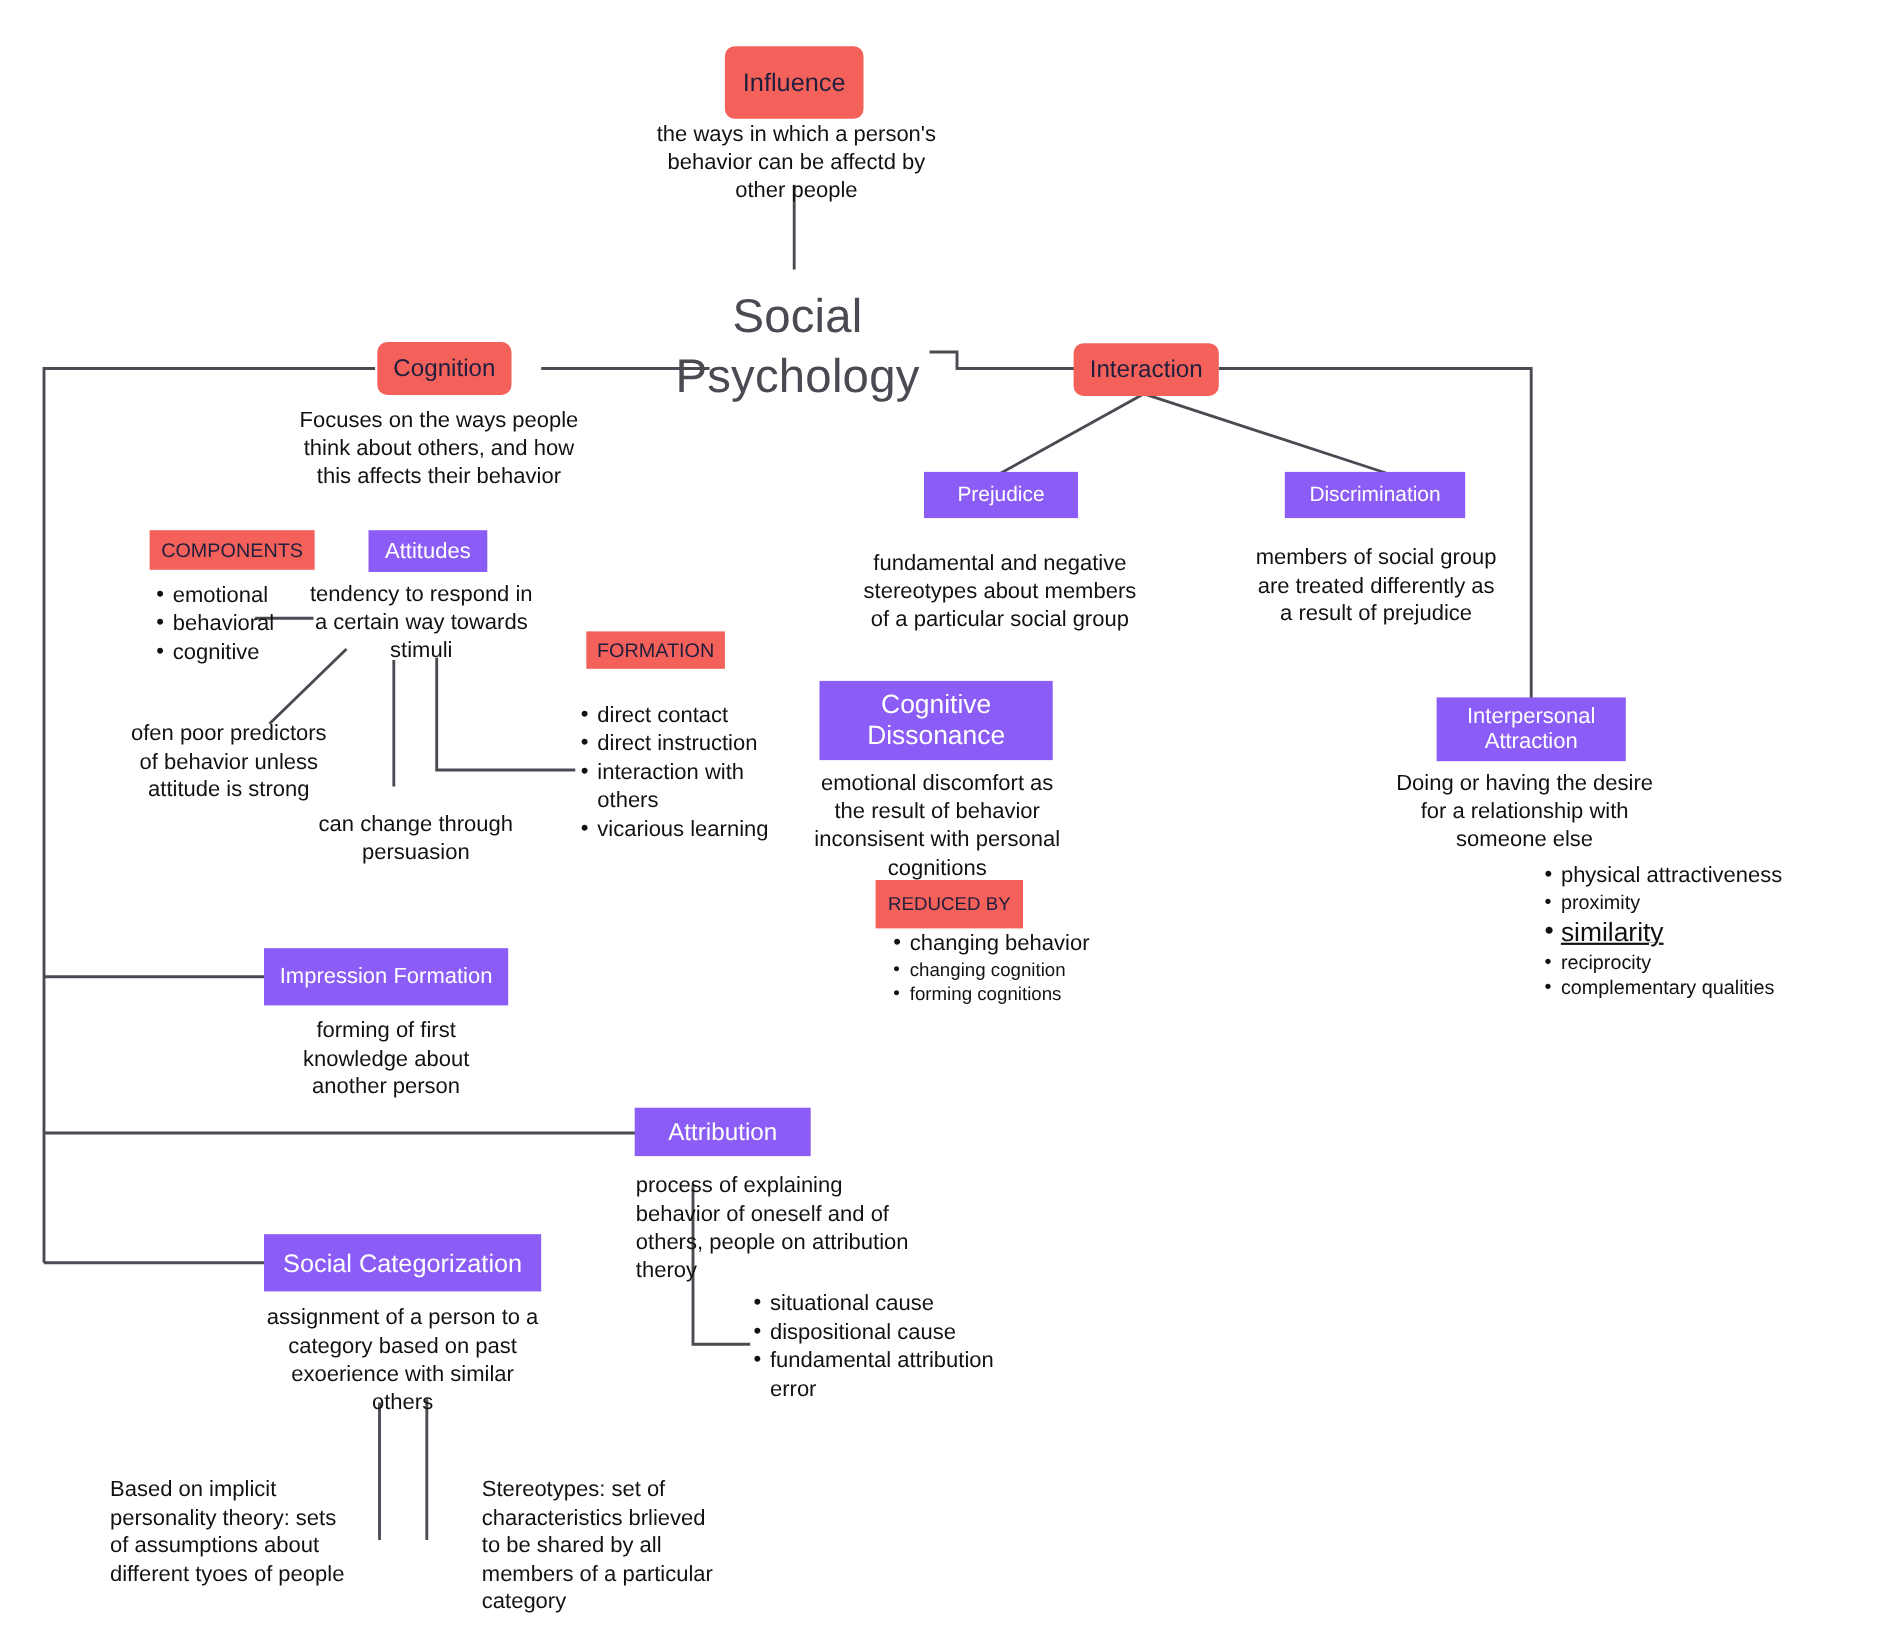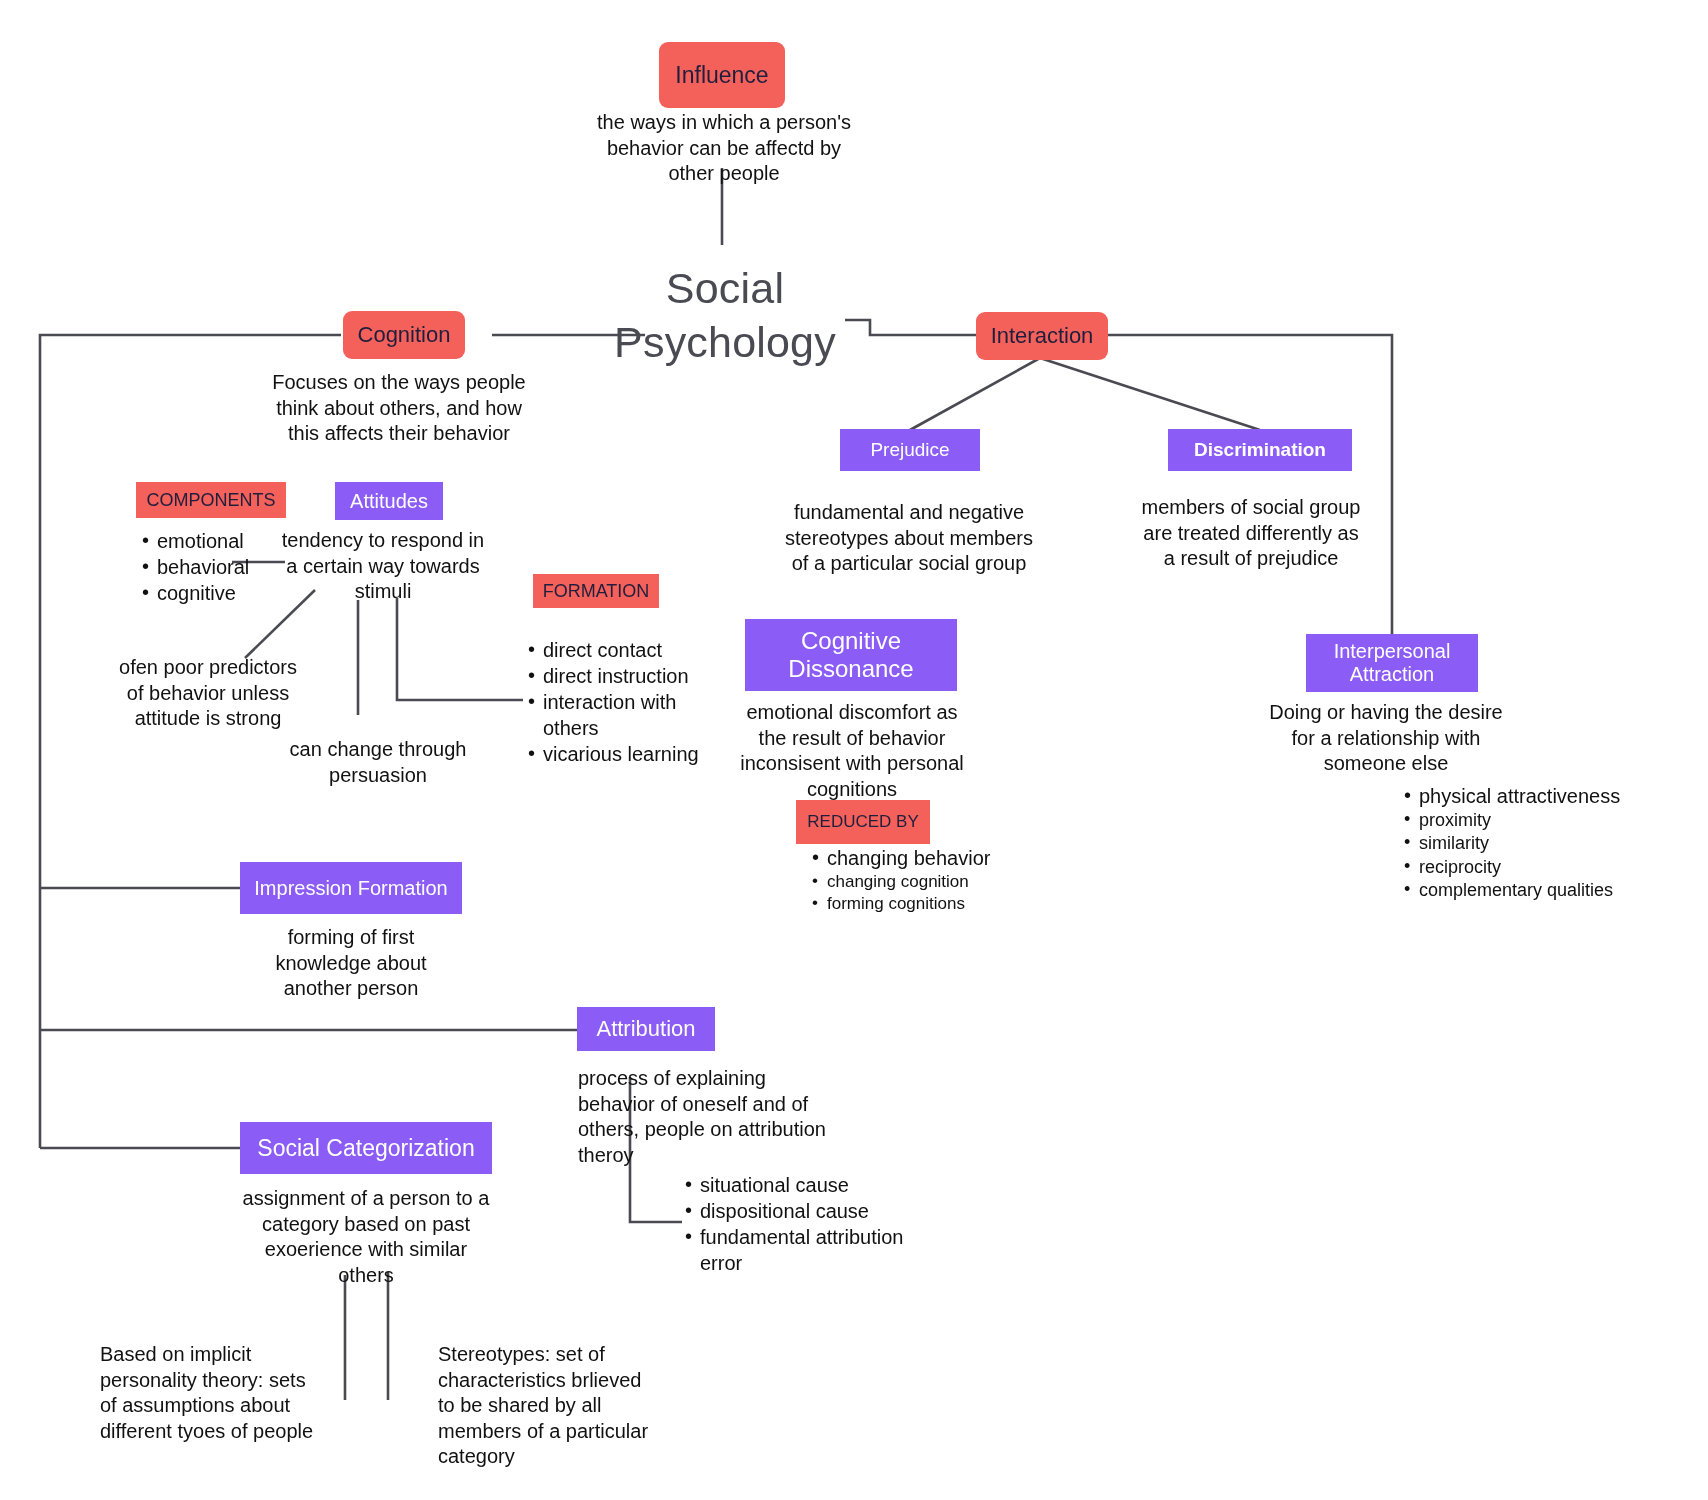--- a/index.html
+++ b/index.html
@@ -162,21 +162,21 @@
       <li>direct instruction</li>
       <li>interaction with
 others</li>
       <li>vicarious learning</li>
     </ul>
   </div>
 
   <div class="node blue-rect" style="left:840px; top:429px; width:140px; height:42px; font-size:19px;">Prejudice</div>
   <div class="desc" style="left:778px; top:500px; width:262px;">fundamental and negative stereotypes about members of a particular social group</div>
 
-  <div class="node blue-rect" style="left:1168px; top:429px; width:184px; height:42px; font-size:19px;font-weight:bold;">Discrimination</div>
+  <div class="node blue-rect" style="left:1168px; top:429px; width:164px; height:42px; font-size:19px;">Discrimination</div>
   <div class="desc" style="left:1140px; top:495px; width:222px;">members of social group are treated differently as a result of prejudice</div>
 
   <div class="node blue-rect" style="left:745px; top:619px; width:212px; height:72px; font-size:24px; white-space:pre-line;">Cognitive
 Dissonance</div>
   <div class="desc" style="left:740px; top:700px; width:224px;">emotional discomfort as the result of behavior inconsisent with personal cognitions</div>
   <div class="node red-rect" style="left:796px; top:800px; width:134px; height:44px; font-size:17px;">REDUCED BY</div>
   <div class="bullets" style="left:812px; top:845px; width:200px;">
     <ul>
       <li>changing behavior</li>
       <li style="font-size:17px;">changing cognition</li>
@@ -184,30 +184,30 @@
     </ul>
   </div>
 
   <div class="node blue-rect" style="left:1306px; top:634px; width:172px; height:58px; font-size:20px; white-space:pre-line;">Interpersonal
 Attraction</div>
   <div class="desc" style="left:1262px; top:700px; width:248px;">Doing or having the desire for a relationship with someone else</div>
   <div class="bullets" style="left:1404px; top:783px; width:260px;">
     <ul>
       <li>physical attractiveness</li>
       <li style="font-size:18px;">proximity</li>
-      <li style="font-size:18px;">similarity</li>
+      <li style="font-size:24px;text-decoration:underline;">similarity</li>
       <li style="font-size:18px;">reciprocity</li>
       <li style="font-size:18px;">complementary qualities</li>
     </ul>
   </div>
 
   <div class="node blue-rect" style="left:240px; top:862px; width:222px; height:52px; font-size:20px;">Impression Formation</div>
   <div class="desc" style="left:240px; top:925px; width:222px;">forming of first knowledge about another person</div>
 
-  <div class="node blue-rect" style="left:577px; top:1007px; width:138px; height:44px; font-size:22px;">Attribution</div>
+  <div class="node blue-rect" style="left:577px; top:1007px; width:160px; height:44px; font-size:22px;">Attribution</div>
   <div class="desc left" style="left:578px; top:1066px; width:268px;">process of explaining behavior of oneself and of others, people on attribution theroy</div>
   <div class="bullets" style="left:685px; top:1172px; width:230px;">
     <ul>
       <li>situational cause</li>
       <li>dispositional cause</li>
       <li>fundamental attribution
 error</li>
     </ul>
   </div>
 

